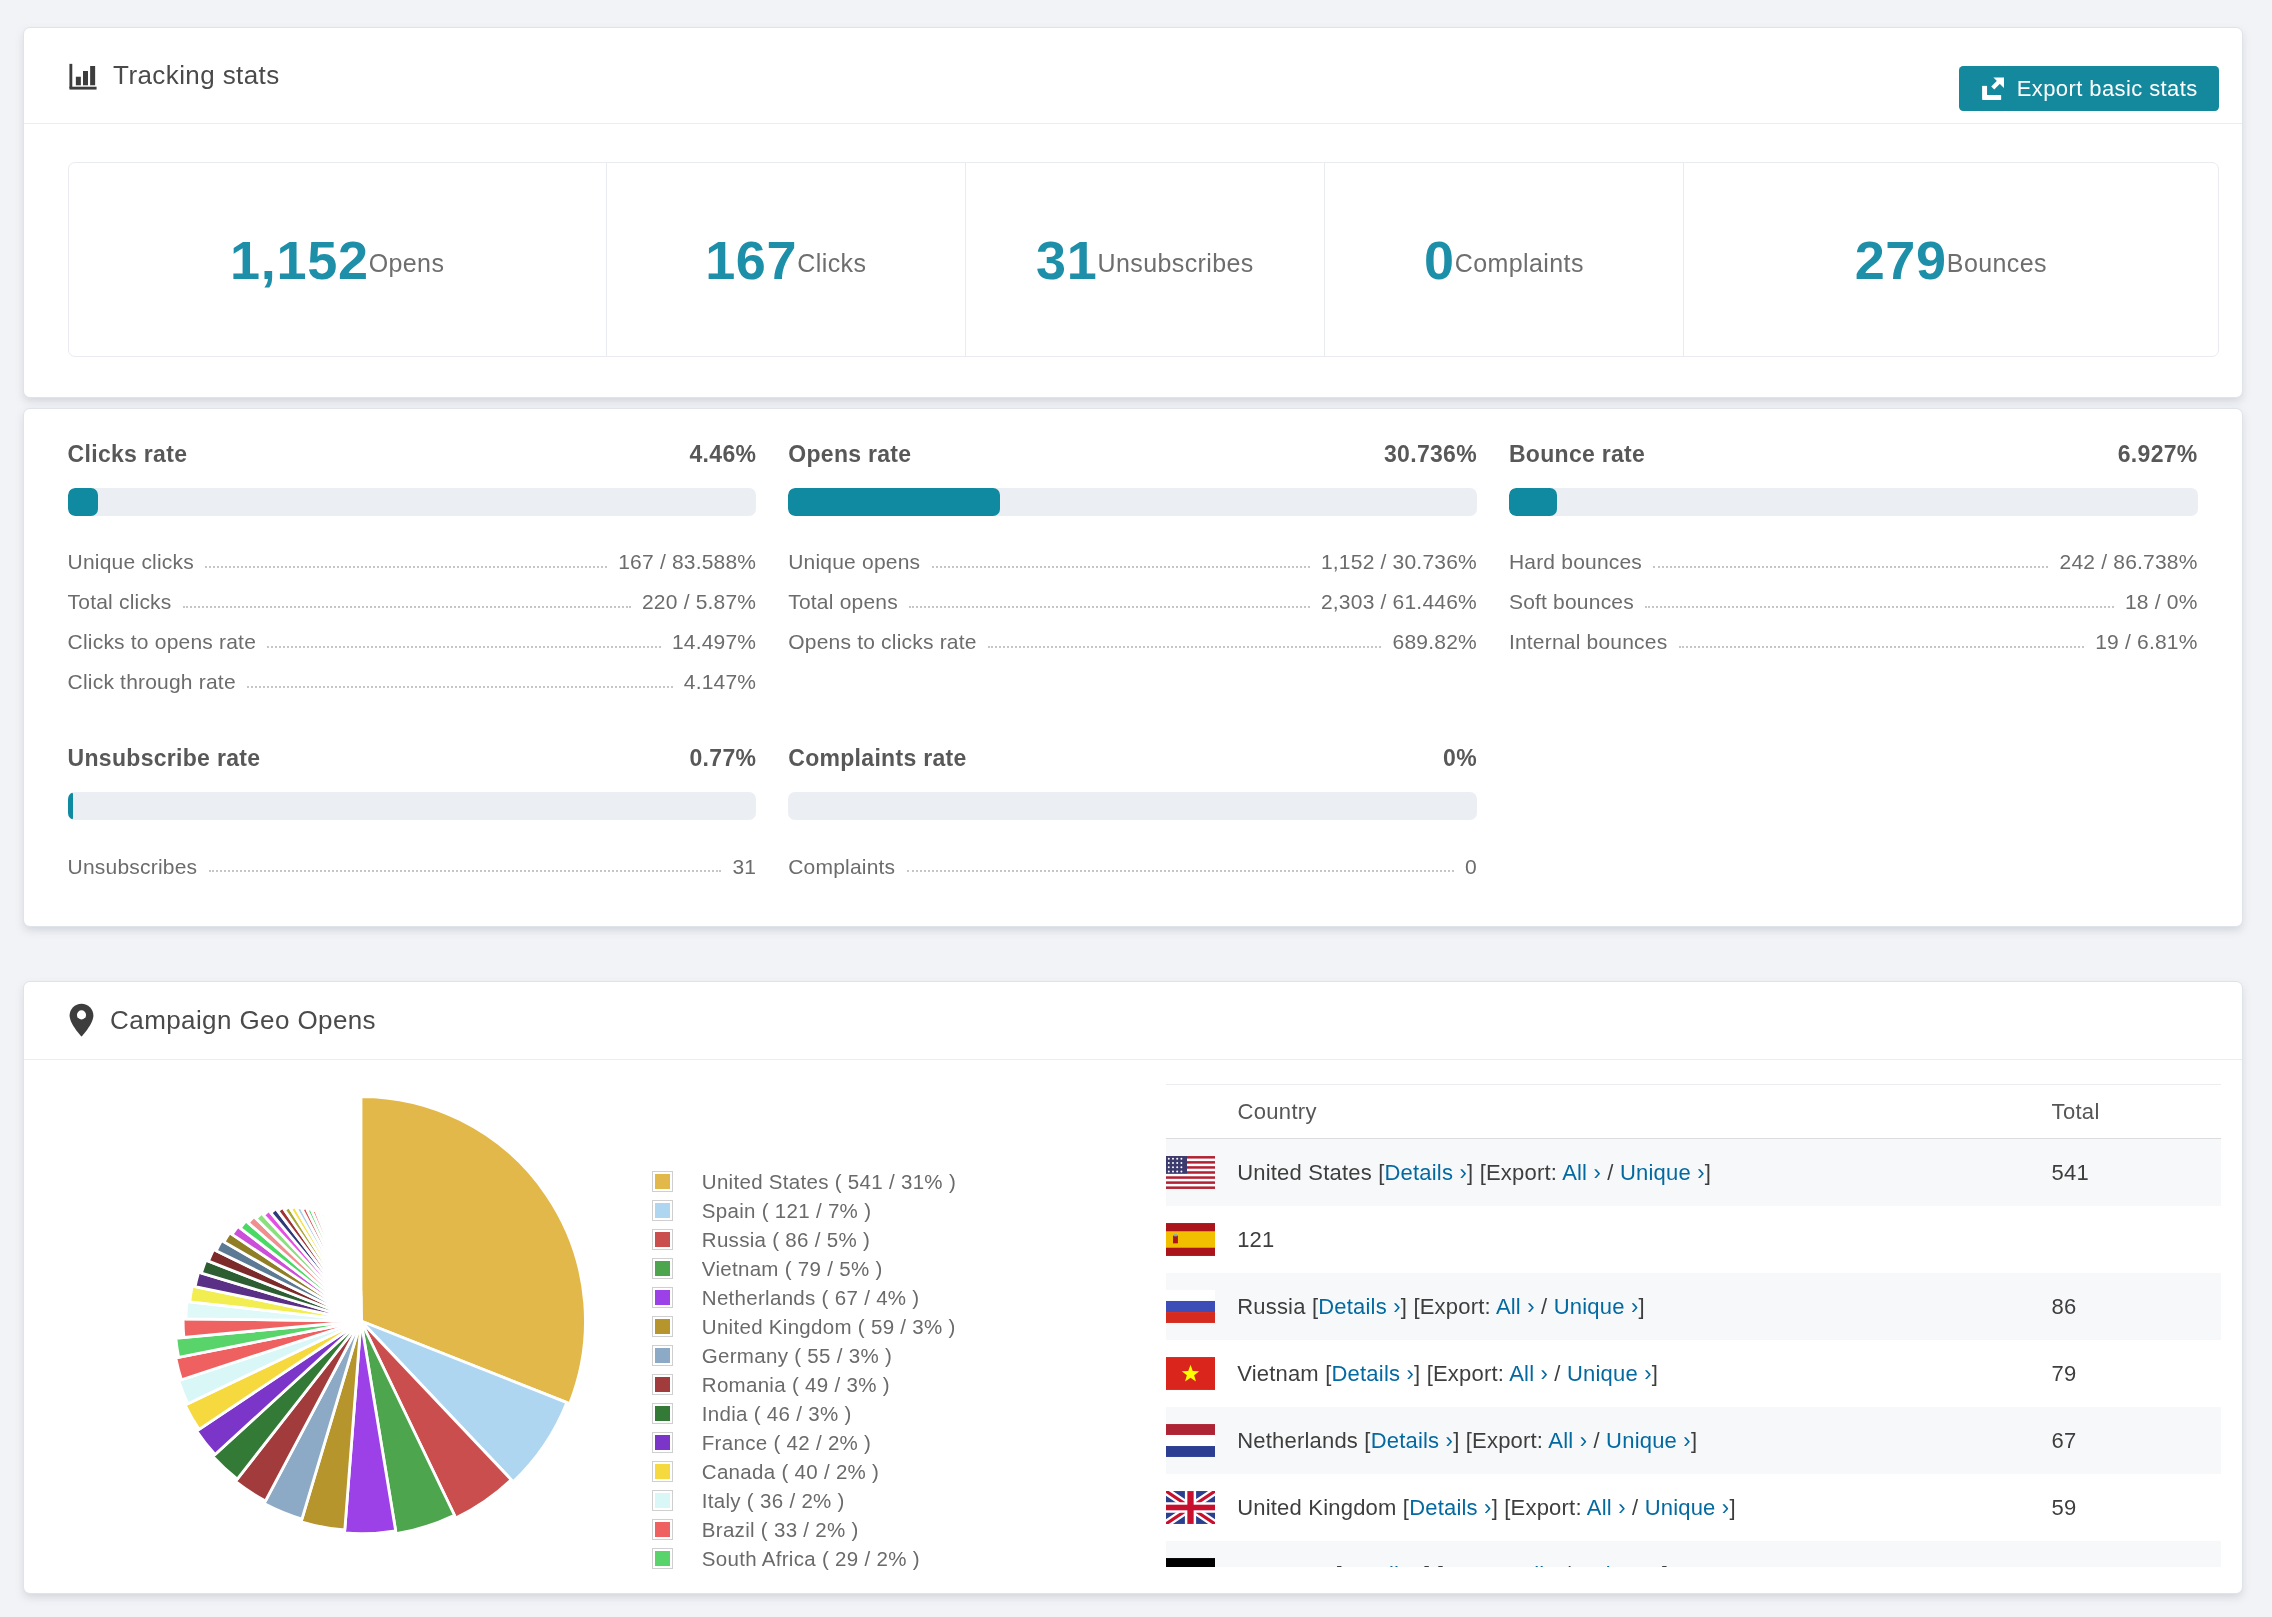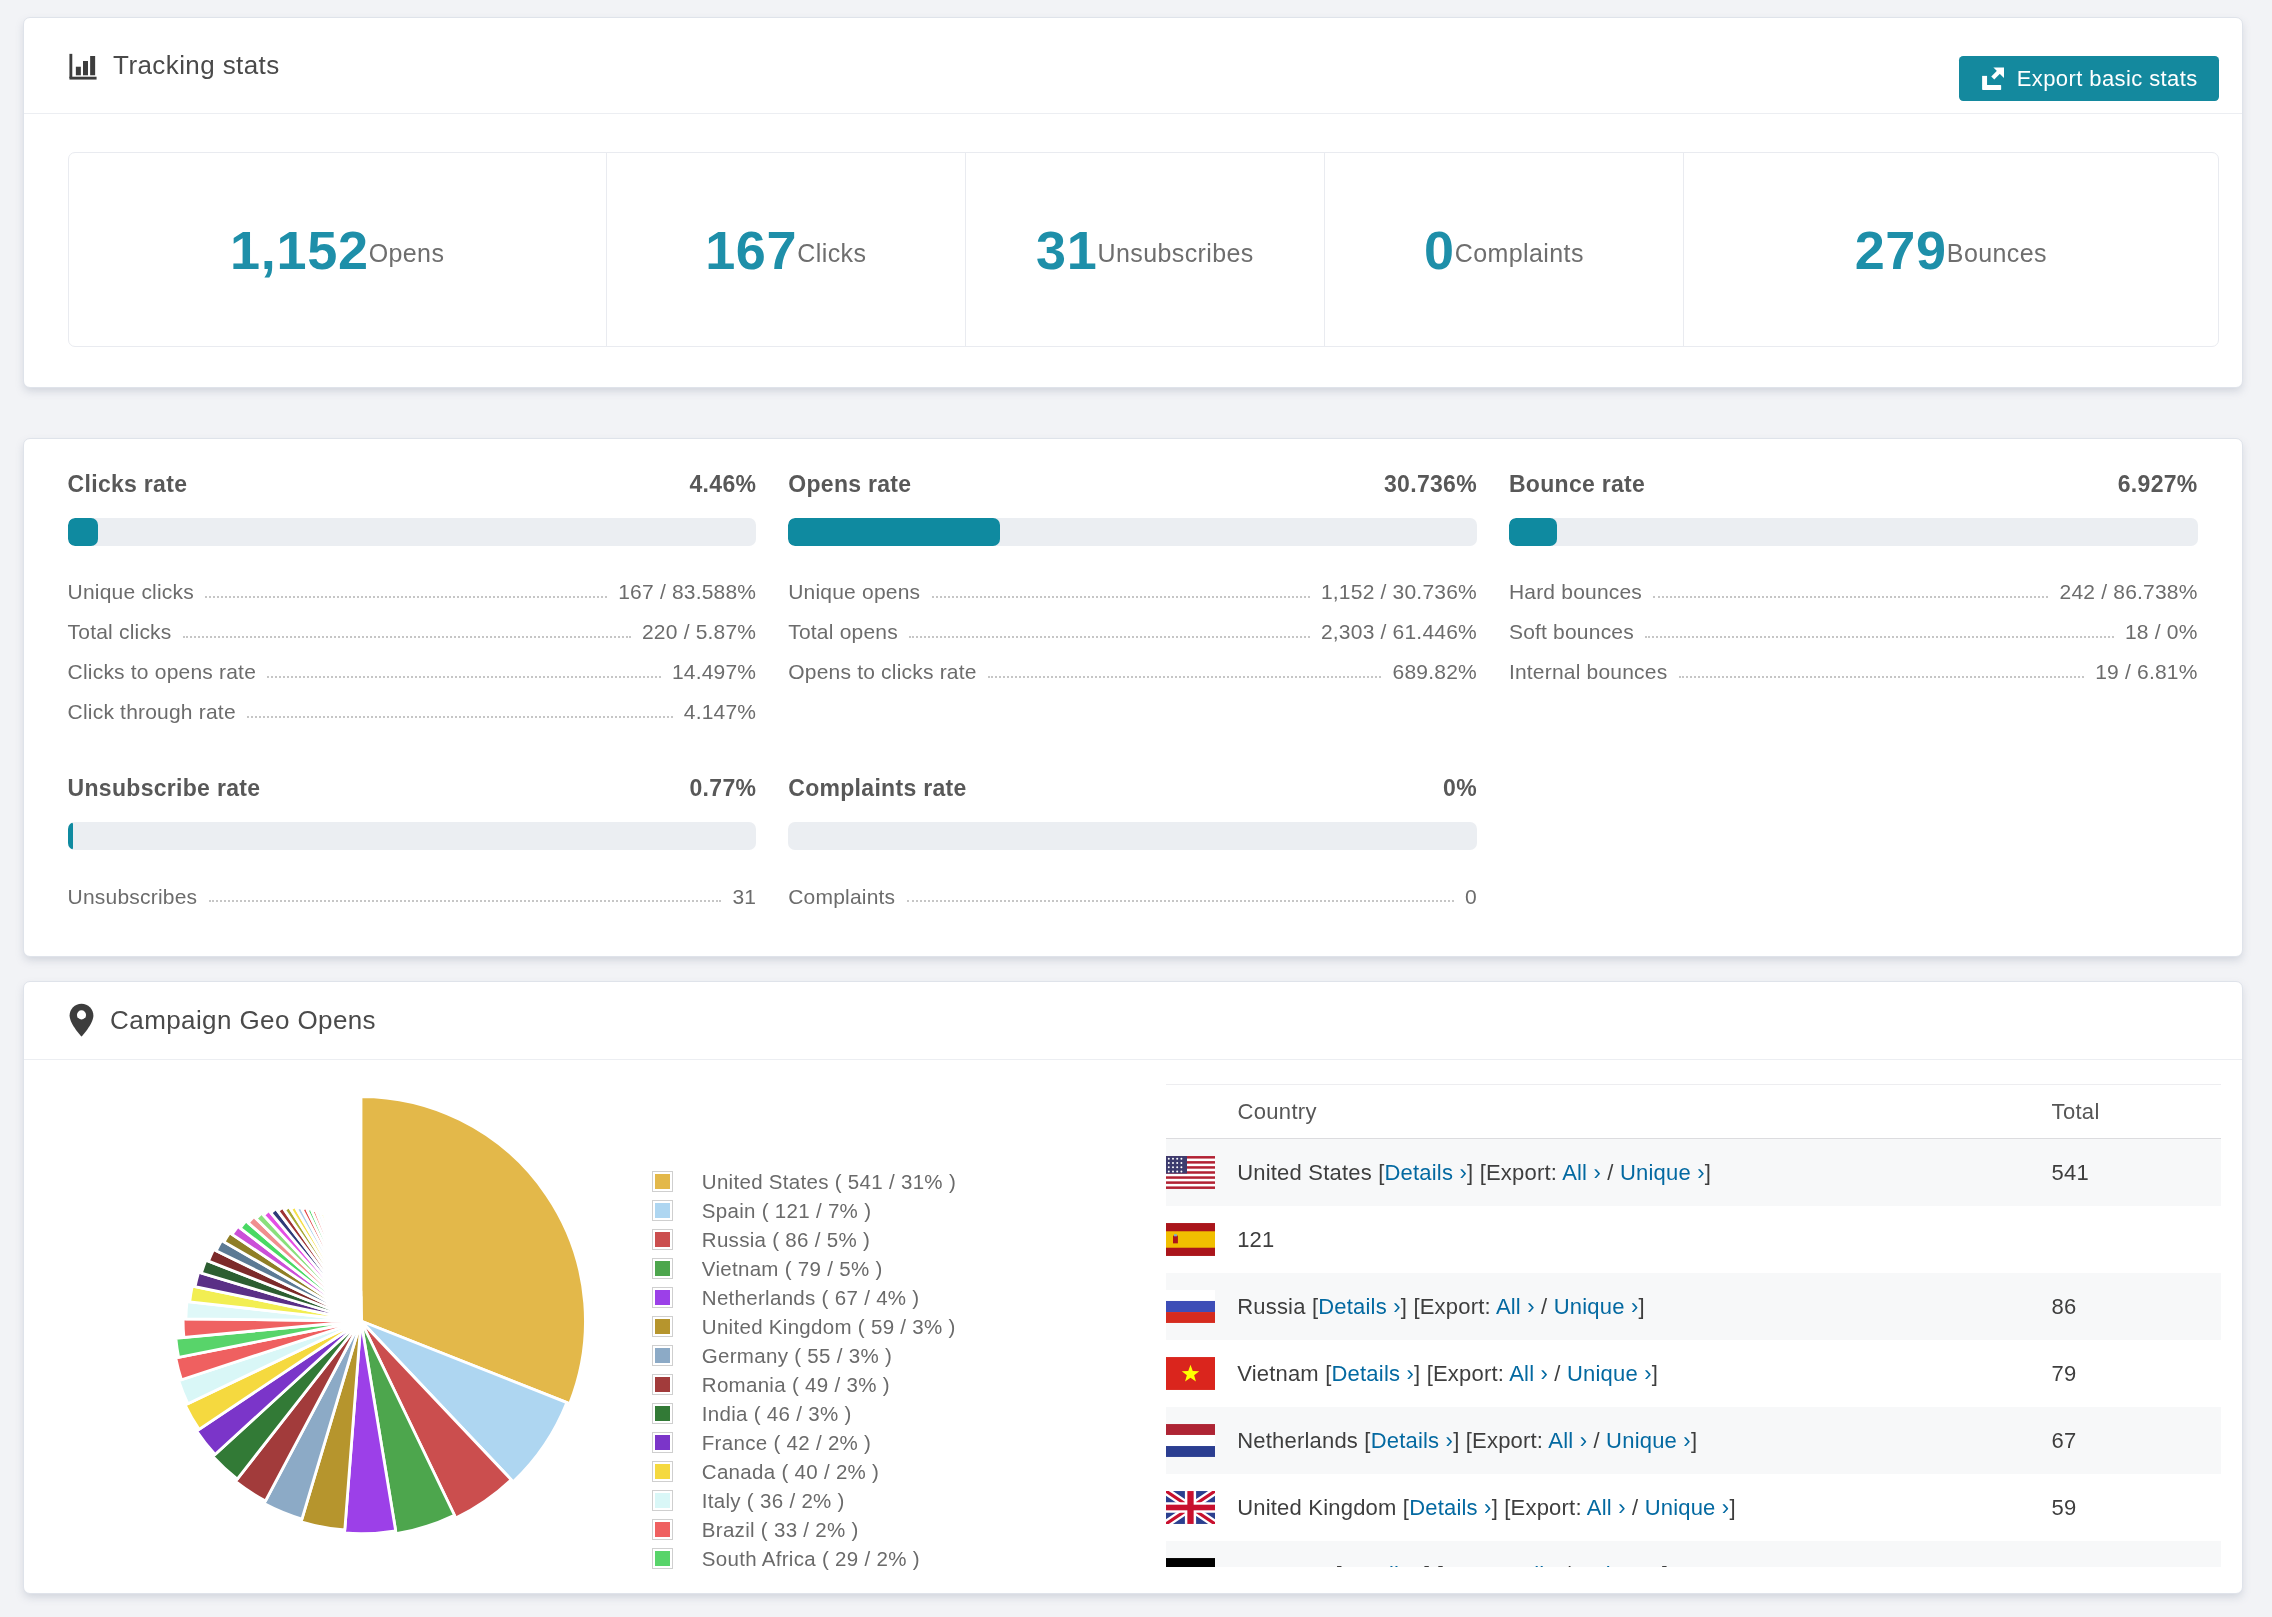--- a/index.html
+++ b/index.html
@@ -1,20 +1,20 @@
 <!DOCTYPE html>
 <html style="font-size:11.3px"><head>
 <meta charset="utf-8">
 <style>
   html,body{margin:0;padding:0;background:#f2f3f6;}
   body{width:2273px;height:1618px;position:relative;font-family:"Liberation Sans",sans-serif;overflow:hidden;}
   .card{position:absolute;left:22.6px;width:2220px;background:#fff;border:0.7px solid #dfe3ea;
         border-radius:7px;box-shadow:0 4.2px 8.5px -1.4px rgba(130,140,160,.30);box-sizing:border-box;}
-  #card-tracking{top:17px;height:371px;}
-  #card-rates{top:438px;height:519px;padding:32px 44px 0;}
+  #card-tracking{top:27px;height:371px;}
+  #card-rates{top:408px;height:519px;padding:32px 44px 0;}
   #card-geo{top:981px;height:613px;overflow:hidden;}
 
   .card-header{display:flex;align-items:center;gap:15.5px;height:95px;padding:0 22.6px 0 44px;
                border-bottom:1.4px solid #eceef2;color:#4a4a4a;font-size:26px;letter-spacing:0.4px;}
   #card-geo .card-header{height:77px;}
 
   .export-btn{position:absolute;top:38px;right:23px;height:45px;display:flex;align-items:center;gap:11.3px;
               background:#14899e;color:#fff;border:none;border-radius:4.2px;padding:0 21px;font-size:22px;
               font-family:"Liberation Sans",sans-serif;letter-spacing:0.4px;cursor:pointer;}
 

